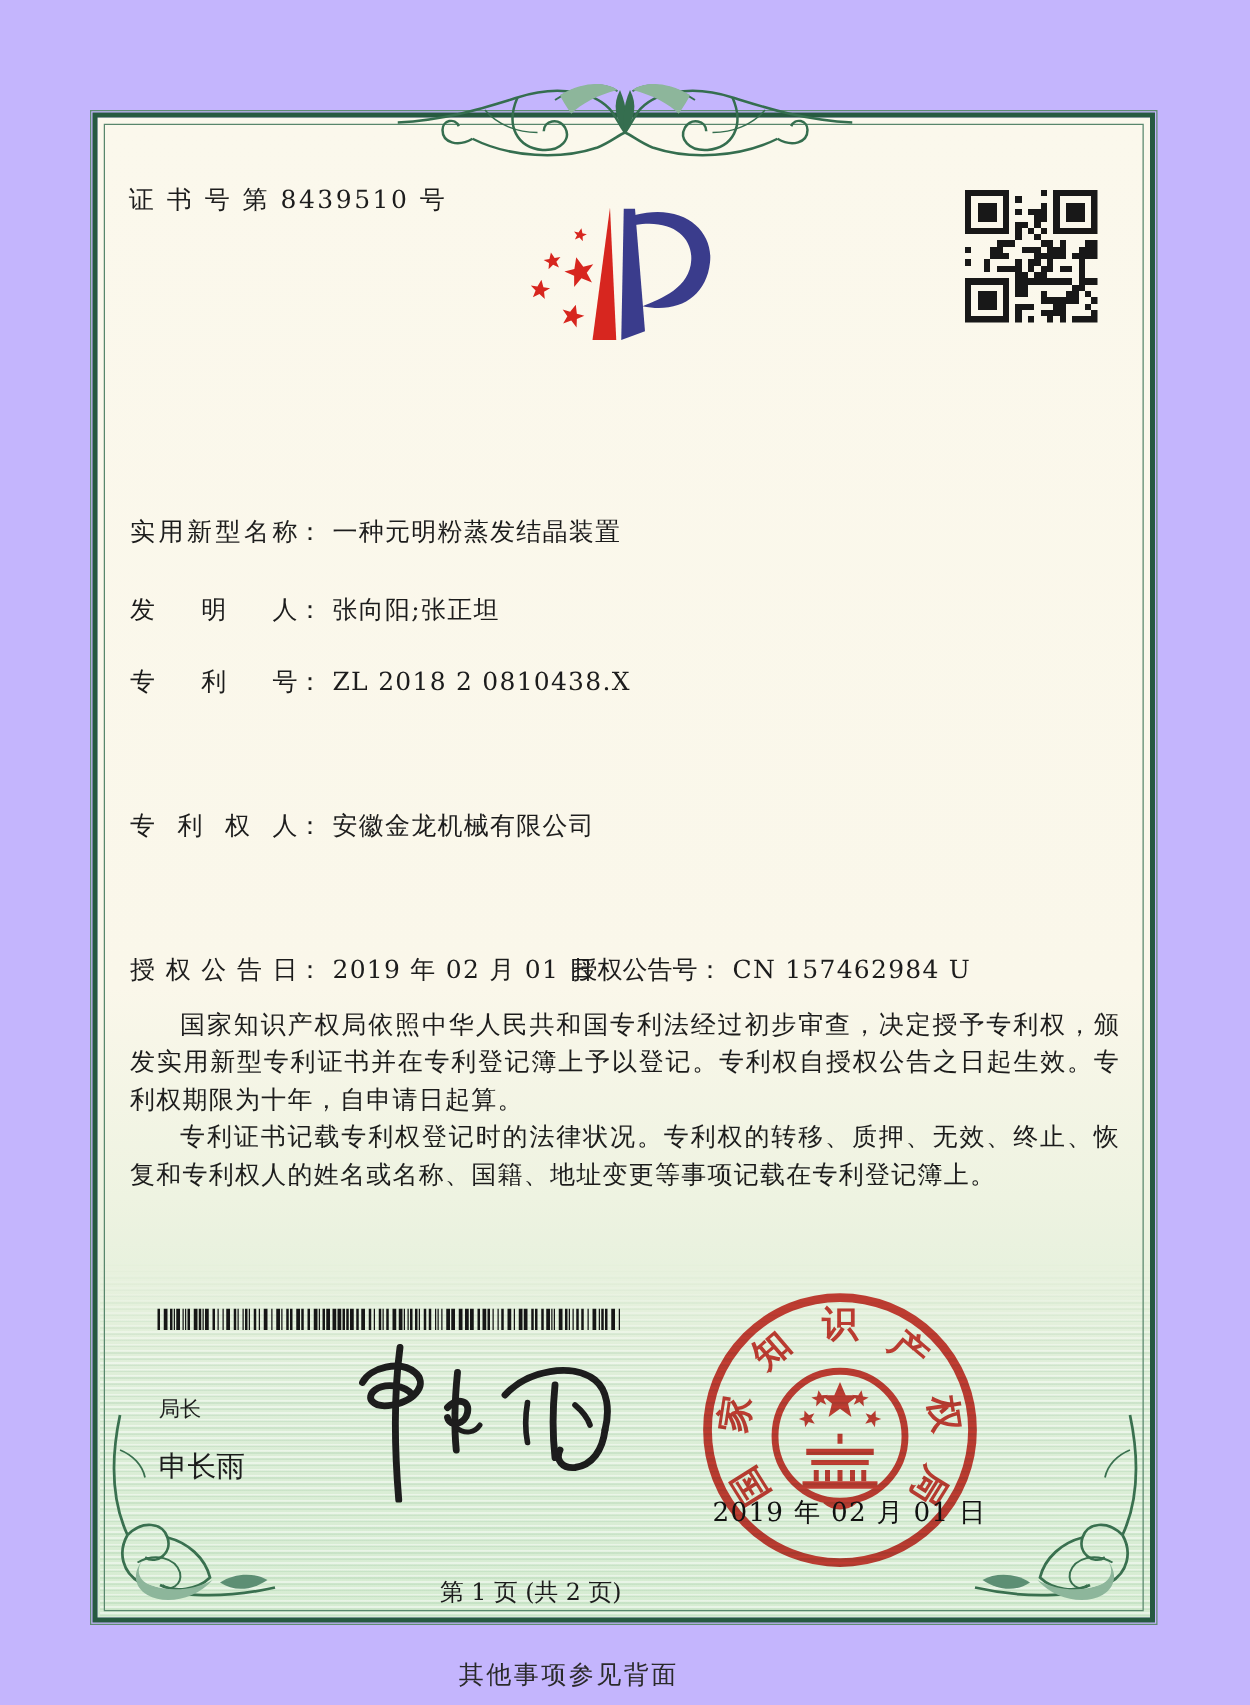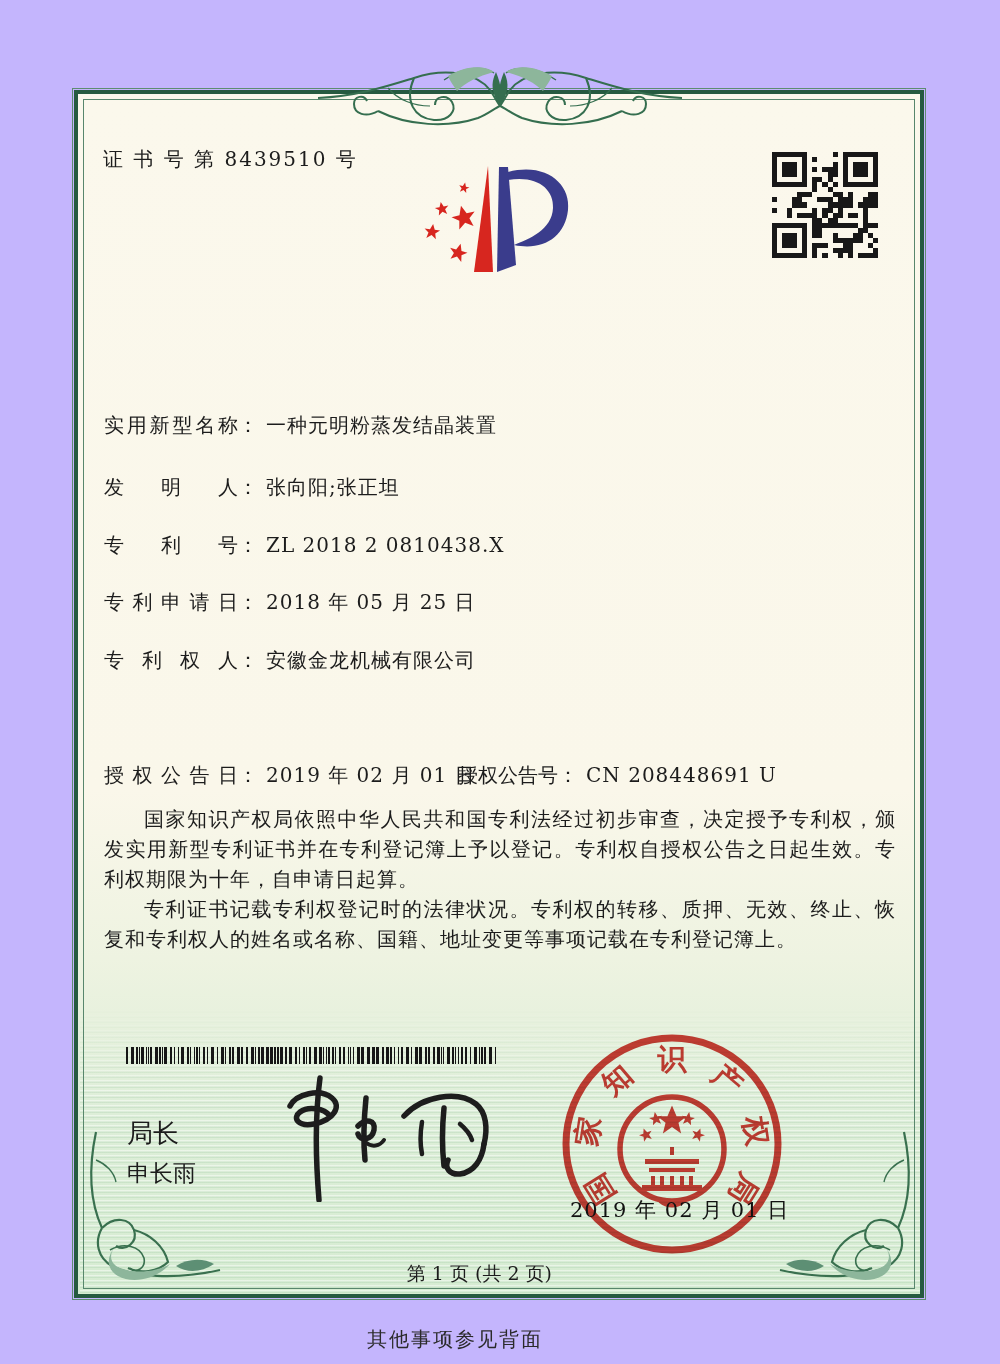--- a/index.html
+++ b/index.html
@@ -20,26 +20,26 @@
   .title{position:absolute;left:0;top:296px;width:1000px;text-align:center;font-size:46px;
         font-weight:bold;letter-spacing:13px;padding-left:13px;box-sizing:border-box;}
   .row{position:absolute;left:104px;font-size:20px;white-space:nowrap;}
   .lbl{display:inline-block;width:134px;text-align:justify;text-align-last:justify;white-space:normal;vertical-align:bottom;}
   .val{margin-left:8px;letter-spacing:1px;}
   .gaz{position:absolute;left:354px;top:0;}
   .paras{position:absolute;left:104px;top:804px;width:792px;font-size:20px;line-height:30px;text-align:justify;}
   .paras p{margin:0;text-indent:2em;letter-spacing:1px;}
   .barcode{position:absolute;left:126px;top:1047px;width:374px;height:17px;font-size:0;}
   .barcode span{display:inline-block;height:100%;background:#161616;vertical-align:top;}
-  .cm-title{position:absolute;left:127px;top:1116px;font-size:26px;font-family:"DejaVu Sans","Liberation Sans",sans-serif;}
+  .cm-title{position:absolute;left:127px;top:1116px;font-size:17px;font-family:"DejaVu Sans","Liberation Sans",sans-serif;}
   .cm-name{position:absolute;left:127px;top:1158px;font-size:23px;font-family:Liberation Sans, sans-serif;}
   .sig{position:absolute;left:262px;top:1072px;}
   .seal{position:absolute;left:557px;top:1029px;opacity:.93;mix-blend-mode:multiply;}
   .issue-date{position:absolute;left:570px;top:1196px;font-size:21px;letter-spacing:1px;color:#111;}
-  .page-ind{position:absolute;left:352px;top:1261px;width:200px;text-align:right;font-size:19px;}
+  .page-ind{position:absolute;left:352px;top:1261px;width:200px;text-align:left;font-size:19px;}
   .back-note{position:absolute;left:305px;top:1326px;width:300px;text-align:center;font-size:20px;letter-spacing:2px;color:#2a2a2a;}
   .orn{position:absolute;pointer-events:none;}
 </style>
 </head>
 <body>
 
 <div class="page">
 
   <svg width="0" height="0" style="position:absolute">
     <defs>
@@ -340,30 +340,27 @@
 
   <div class="row" style="top:412px">
     <span class="lbl">实用新型名称</span><span>：</span><span class="val">一种元明粉蒸发结晶装置</span>
   </div>
   <div class="row" style="top:474px">
     <span class="lbl">发明人</span><span>：</span><span class="val">张向阳;张正坦</span>
   </div>
   <div class="row" style="top:532px">
     <span class="lbl">专利号</span><span>：</span><span class="val">ZL 2018 2 0810438.X</span>
   </div>
-  <div class="row" style="top:589px">
-    <span class="lbl">专利申请日</span><span>：</span><span class="val">2018 年 05 月 25 日</span>
-  </div>
   <div class="row" style="top:647px">
     <span class="lbl">专利权人</span><span>：</span><span class="val">安徽金龙机械有限公司</span>
   </div>
   <div class="row" style="top:762px;right:0">
     <span class="lbl">授权公告日</span><span>：</span><span class="val">2019 年 02 月 01 日</span>
     <span class="gaz">
-      <span>授权公告号</span><span>：</span><span class="val">CN 208448691 U</span>
+      <span>授权公告号</span><span>：</span><span class="val">CN 157462984 U</span>
     </span>
   </div>
 
   <div class="paras">
     <p>国家知识产权局依照中华人民共和国专利法经过初步审查，决定授予专利权，颁发实用新型专利证书并在专利登记簿上予以登记。专利权自授权公告之日起生效。专利权期限为十年，自申请日起算。</p>
     <p>专利证书记载专利权登记时的法律状况。专利权的转移、质押、无效、终止、恢复和专利权人的姓名或名称、国籍、地址变更等事项记载在专利登记簿上。</p>
   </div>
 
   <div class="barcode"><span style="width: 2px; margin-right: 3px;"></span><span style="width: 3px; margin-right: 2px;"></span><span style="width: 2px; margin-right: 1px;"></span><span style="width: 1px; margin-right: 1px;"></span><span style="width: 3px; margin-right: 2px;"></span><span style="width: 1px; margin-right: 1px;"></span><span style="width: 1px; margin-right: 1px;"></span><span style="width: 2px; margin-right: 3px;"></span><span style="width: 3px; margin-right: 1px;"></span><span style="width: 2px; margin-right: 1px;"></span><span style="width: 1px; margin-right: 1px;"></span><span style="width: 3px; margin-right: 3px;"></span><span style="width: 2px; margin-right: 2px;"></span><span style="width: 1px; margin-right: 3px;"></span><span style="width: 1px; margin-right: 2px;"></span><span style="width: 3px; margin-right: 3px;"></span><span style="width: 2px; margin-right: 1px;"></span><span style="width: 1px; margin-right: 3px;"></span><span style="width: 1px; margin-right: 1px;"></span><span style="width: 2px; margin-right: 1px;"></span><span style="width: 1px; margin-right: 3px;"></span><span style="width: 2px; margin-right: 2px;"></span><span style="width: 1px; margin-right: 3px;"></span><span style="width: 3px; margin-right: 3px;"></span><span style="width: 1px; margin-right: 3px;"></span><span style="width: 3px; margin-right: 1px;"></span><span style="width: 1px; margin-right: 3px;"></span><span style="width: 2px; margin-right: 1px;"></span><span style="width: 2px; margin-right: 3px;"></span><span style="width: 3px; margin-right: 1px;"></span><span style="width: 2px; margin-right: 3px;"></span><span style="width: 2px; margin-right: 3px;"></span><span style="width: 3px; margin-right: 1px;"></span><span style="width: 1px; margin-right: 2px;"></span><span style="width: 2px; margin-right: 1px;"></span><span style="width: 3px; margin-right: 2px;"></span><span style="width: 3px; margin-right: 1px;"></span><span style="width: 3px; margin-right: 1px;"></span><span style="width: 2px; margin-right: 1px;"></span><span style="width: 2px; margin-right: 1px;"></span><span style="width: 3px; margin-right: 2px;"></span><span style="width: 2px; margin-right: 2px;"></span><span style="width: 3px; margin-right: 3px;"></span><span style="width: 2px; margin-right: 2px;"></span><span style="width: 1px; margin-right: 3px;"></span><span style="width: 2px; margin-right: 1px;"></span><span style="width: 1px; margin-right: 2px;"></span><span style="width: 2px; margin-right: 3px;"></span><span style="width: 3px; margin-right: 2px;"></span><span style="width: 3px; margin-right: 1px;"></span><span style="width: 1px; margin-right: 2px;"></span><span style="width: 1px; margin-right: 1px;"></span><span style="width: 2px; margin-right: 2px;"></span><span style="width: 2px; margin-right: 1px;"></span><span style="width: 1px; margin-right: 3px;"></span><span style="width: 2px; margin-right: 2px;"></span><span style="width: 2px; margin-right: 3px;"></span><span style="width: 1px; margin-right: 1px;"></span><span style="width: 1px; margin-right: 2px;"></span><span style="width: 1px; margin-right: 3px;"></span><span style="width: 3px; margin-right: 1px;"></span><span style="width: 3px; margin-right: 3px;"></span><span style="width: 3px; margin-right: 2px;"></span><span style="width: 3px; margin-right: 1px;"></span><span style="width: 3px; margin-right: 3px;"></span><span style="width: 2px; margin-right: 2px;"></span><span style="width: 3px; margin-right: 1px;"></span><span style="width: 2px; margin-right: 2px;"></span><span style="width: 1px; margin-right: 3px;"></span><span style="width: 1px; margin-right: 2px;"></span><span style="width: 2px; margin-right: 3px;"></span><span style="width: 3px; margin-right: 2px;"></span><span style="width: 1px; margin-right: 3px;"></span><span style="width: 3px; margin-right: 1px;"></span><span style="width: 3px; margin-right: 3px;"></span><span style="width: 2px; margin-right: 1px;"></span><span style="width: 2px; margin-right: 3px;"></span><span style="width: 2px; margin-right: 2px;"></span><span style="width: 3px; margin-right: 1px;"></span><span style="width: 1px; margin-right: 1px;"></span><span style="width: 1px; margin-right: 3px;"></span><span style="width: 3px; margin-right: 2px;"></span><span style="width: 2px; margin-right: 1px;"></span><span style="width: 1px; margin-right: 2px;"></span><span style="width: 1px; margin-right: 2px;"></span><span style="width: 2px; margin-right: 2px;"></span><span style="width: 2px; margin-right: 3px;"></span><span style="width: 1px; margin-right: 3px;"></span><span style="width: 3px; margin-right: 2px;"></span><span style="width: 1px; margin-right: 1px;"></span><span style="width: 2px; margin-right: 1px;"></span><span style="width: 2px; margin-right: 3px;"></span><span style="width: 3px; margin-right: 3px;"></span><span style="width: 1px; margin-right: 2px;"></span></div>
 

